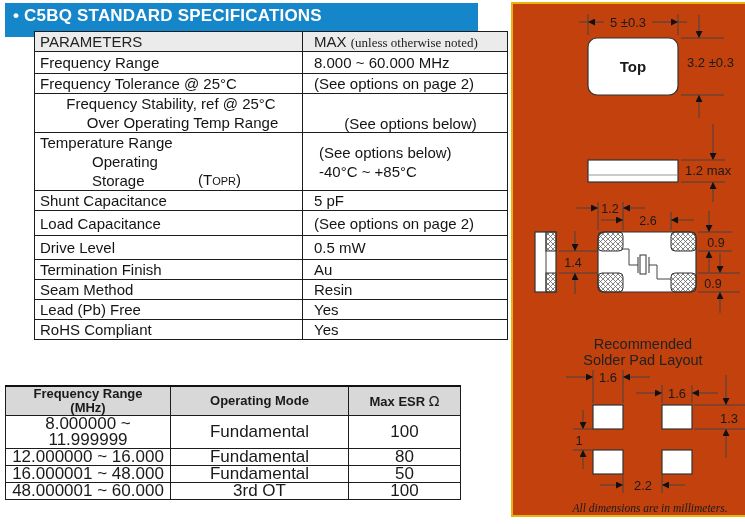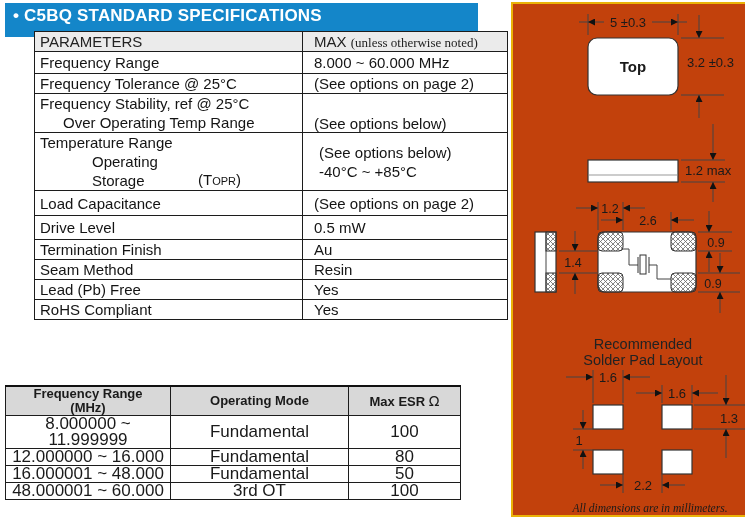--- a/index.html
+++ b/index.html
@@ -26,21 +26,21 @@
   table.spec td.lab{position:relative;}
   table.spec td.val{padding-left:11px;}
   .spec .ln{position:relative;line-height:19px;padding-left:5px;white-space:nowrap;}
   .spec .ind1{padding-left:28px;}
   .spec .ind2{padding-left:57px;}
   .spec .sym{position:absolute;left:163px;top:18px;}
   .spec .sub{font-size:11px;}
   .spec .vbot{vertical-align:bottom;}
   tr.h21 td{height:21px;} tr.h19 td{height:19px;} tr.h18 td{height:18px;}
   tr.h24 td{height:24px;} tr.h23 td{height:23px;}
-  tr.h36 td{height:36px;} tr.h57 td{height:57px;}
+  tr.h36 td{height:36px;text-align:center;} tr.h57 td{height:57px;}
   .maxnote{font-family:"Liberation Serif", serif;font-size:13px;color:#222;}
   
   table.esr{
     position:absolute;left:5px;top:385px;width:455px;
     border-collapse:collapse;table-layout:fixed;border-top:2px solid #111;
   }
   table.esr th,table.esr td{
     border:1px solid #1c1c1c;text-align:center;vertical-align:middle;padding:0;
   }
   table.esr th{background:#d8d8d8;font-size:13px;line-height:14px;height:28px;}
@@ -112,20 +112,28 @@
           <span class="sym"><span>(T</span><span class="sub">STG</span><span>)</span></span>
         </div>
       </td>
       <td class="val">
         <div class="ln"></div>
         <div class="ln">(See options below)</div>
         <div class="ln">-40°C ~ +85°C</div>
       </td>
     </tr>
 
+    <tr class="h19">
+      <td class="lab">
+        <div class="ln"><span>Shunt Capacitance</span>
+          <span class="sym"><span>(C</span><span class="sub">o</span><span>)</span></span>
+        </div>
+      </td>
+      <td class="val">5 pF</td>
+    </tr>
 
     <tr class="h24">
       <td class="lab">
         <div class="ln"><span>Load Capacitance</span>
           <span class="sym"><span>(C</span><span class="sub">L</span><span>)</span></span>
         </div>
       </td>
       <td class="val">(See options on page 2)</td>
     </tr>
 

